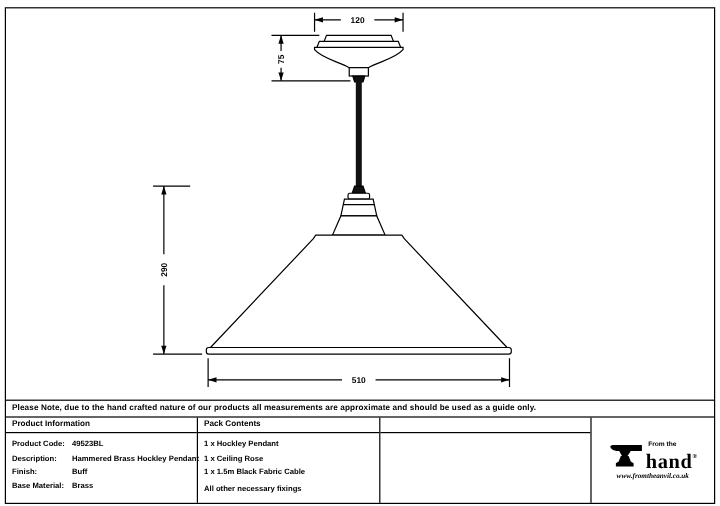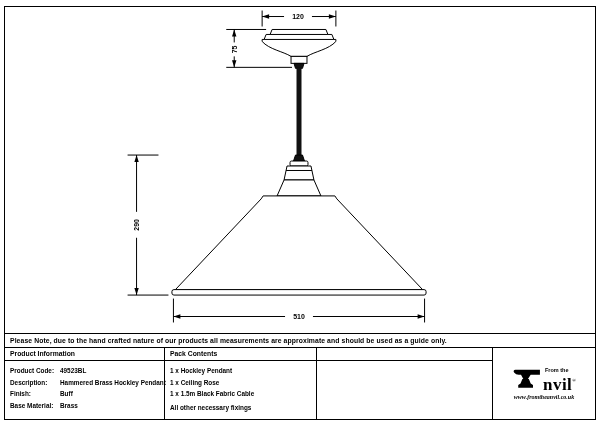--- a/index.html
+++ b/index.html
@@ -180,21 +180,21 @@
         <div class="logo-block">
           <div class="logo-row">
             <svg width="30" height="24" viewBox="0 0 32 26">
               <g fill="#000">
                 <path d="M2,6 Q0.5,3.5 3.5,3 L30,3 L30,8.5 L20,8.5 L17,13 L12,13 L9.5,8.5 L7,8.5 Q4,8.5 2,6 Z"></path>
                 <path d="M11,13 L18,13 L20,18 L22.5,19.5 L22.5,22.5 L6.5,22.5 L6.5,19.5 L9,18 Z"></path>
               </g>
             </svg>
             <div class="logo-text">
               <span class="logo-tagline">From the</span>
-              <span class="logo-name"><span>nvil</span><sup class="logo-reg">®</sup></span>
+              <span class="logo-name"><span>hand</span><sup class="logo-reg">®</sup></span>
             </div>
           </div>
           <div class="logo-site">www.fromtheanvil.co.uk</div>
         </div>
       </div>
 
     </div>
   </div>
 </div>
 

